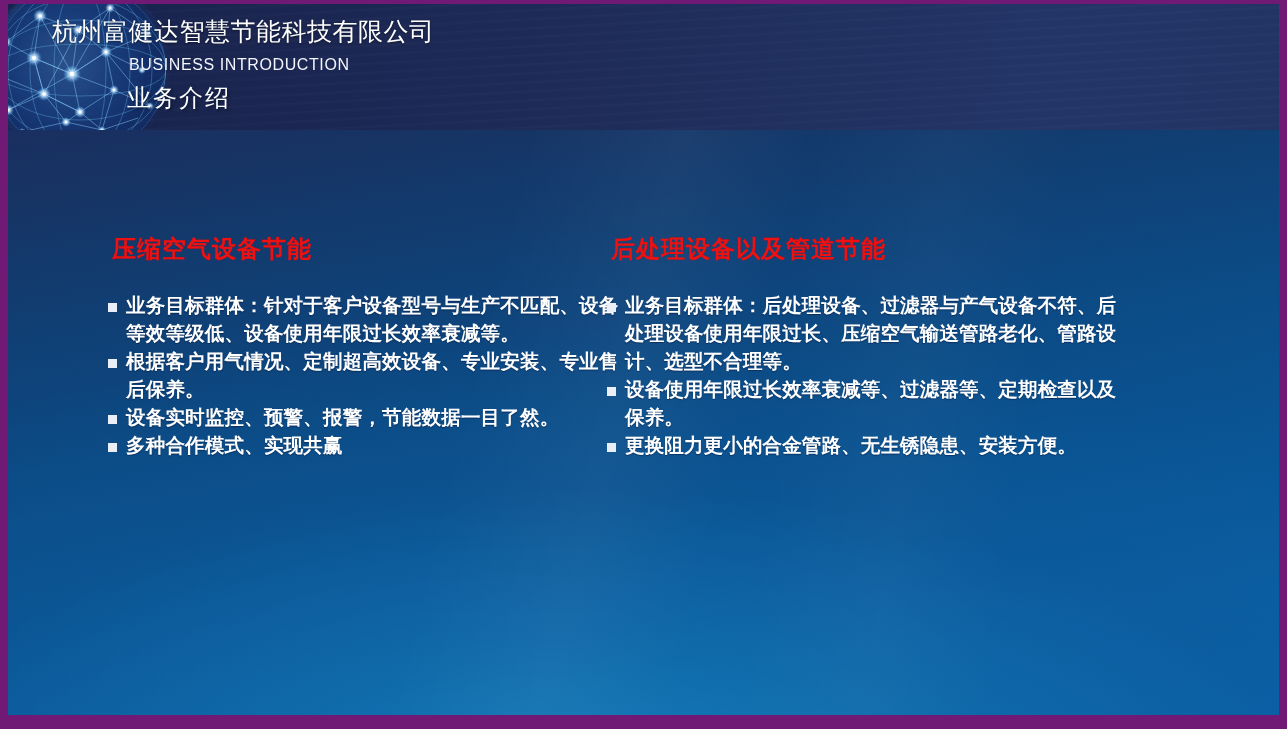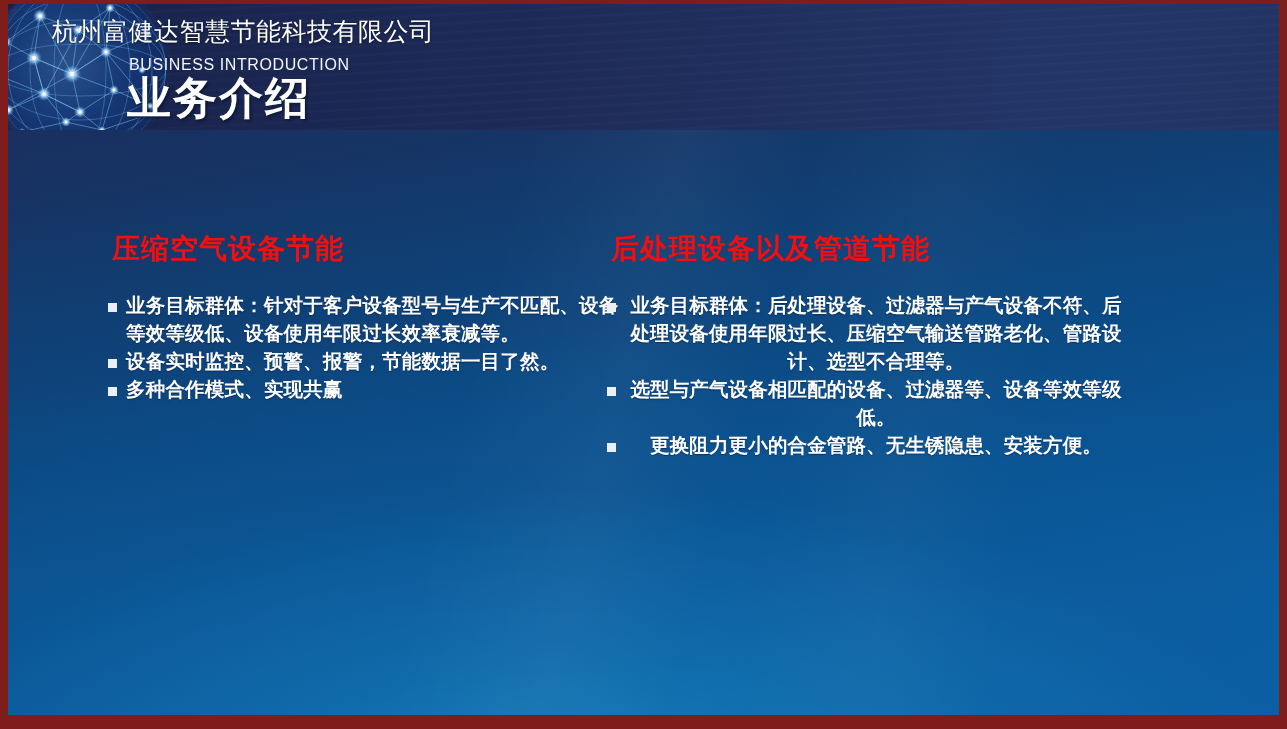--- a/index.html
+++ b/index.html
@@ -13,21 +13,21 @@
     overflow: hidden;
     font-family: "Liberation Sans", "DejaVu Sans", sans-serif;
   }
 
   
   #slide-frame {
     position: absolute;
     left: 0; top: 0;
     width: 1287px;
     height: 729px;
-    background: #7f1d1d;
+    background: #701a75;
   }
 
   
   #slide {
     position: absolute;
     left: 8px;
     top: 4px;
     width: 1271px;
     height: 711px;
     overflow: hidden;
@@ -138,24 +138,24 @@
     color: #f2f5fb;
     font-weight: 400;
     white-space: nowrap;
     z-index: 4;
     text-align: center;
   }
   #header-cn {
     position: absolute;
     left: 119px;
     top: 70px;
-    font-size: 44px;
+    font-size: 24px;
     line-height: 48px;
     color: #ffffff;
-    font-weight: 700;
+    font-weight: 400;
     letter-spacing: 2px;
     white-space: nowrap;
     text-shadow: 1px 1px 0 rgba(10,30,70,0.55), 2px 2px 3px rgba(0,0,0,0.35);
     z-index: 4;
   }
 
   
   #content {
     position: absolute;
     left: 0;
@@ -166,21 +166,21 @@
   }
   .column {
     position: absolute;
     top: 104px;
   }
   #column-left  { left: 100px;  width: 520px; }
   #column-right { left: 599px;  width: 520px; }
 
   .col-heading {
     color: #ee1111;
-    font-size: 28px;
+    font-size: 24px;
     line-height: 30px;
     font-weight: 700;
     letter-spacing: 1px;
     margin: 0 0 29px 4px;
     white-space: nowrap;
     text-shadow: 0 0 1px rgba(200,0,0,0.45);
   }
 
   .bullet-list {
     list-style: none;
@@ -203,21 +203,21 @@
     position: absolute;
     left: 0;
     top: 10px;
     width: 9px;
     height: 9px;
     background: #e9eef7;
   }
   .bullet-item .btext { display: block; }
 
   
-  #column-right .bullet-item { letter-spacing: 0.15px; text-align: center; }
+  #column-right .bullet-item { letter-spacing: 0.15px; }
 </style>
 </head>
 <body>
 
 <div id="slide-frame">
   <div id="slide">
 
     <div id="header-band">
       <div class="band-texture"></div>
 
@@ -315,39 +315,43 @@
 
       <div class="column" id="column-left">
         <div class="col-heading">压缩空气设备节能</div>
         <ul class="bullet-list">
           <li class="bullet-item">
             <span class="marker"></span>
             <span class="btext">业务目标群体：针对于客户设备型号与生产不匹配、设备等效等级低、设备使用年限过长效率衰减等。</span>
           </li>
           <li class="bullet-item">
             <span class="marker"></span>
+            <span class="btext">根据客户用气情况、定制超高效设备、专业安装、专业售后保养。</span>
+          </li>
+          <li class="bullet-item">
+            <span class="marker"></span>
             <span class="btext">设备实时监控、预警、报警，节能数据一目了然。</span>
           </li>
           <li class="bullet-item">
             <span class="marker"></span>
             <span class="btext">多种合作模式、实现共赢</span>
           </li>
         </ul>
       </div>
 
       <div class="column" id="column-right">
         <div class="col-heading">后处理设备以及管道节能</div>
         <ul class="bullet-list">
           <li class="bullet-item">
             <span class="marker"></span>
             <span class="btext">业务目标群体：后处理设备、过滤器与产气设备不符、后处理设备使用年限过长、压缩空气输送管路老化、管路设计、选型不合理等。</span>
           </li>
           <li class="bullet-item">
             <span class="marker"></span>
-            <span class="btext">选型与产气设备相匹配的设备、过滤器等、设备等效等级低。</span>
+            <span class="btext">设备使用年限过长效率衰减等、过滤器等、定期检查以及保养。</span>
           </li>
           <li class="bullet-item">
             <span class="marker"></span>
             <span class="btext">更换阻力更小的合金管路、无生锈隐患、安装方便。</span>
           </li>
         </ul>
       </div>
 
     </div>
   </div>

